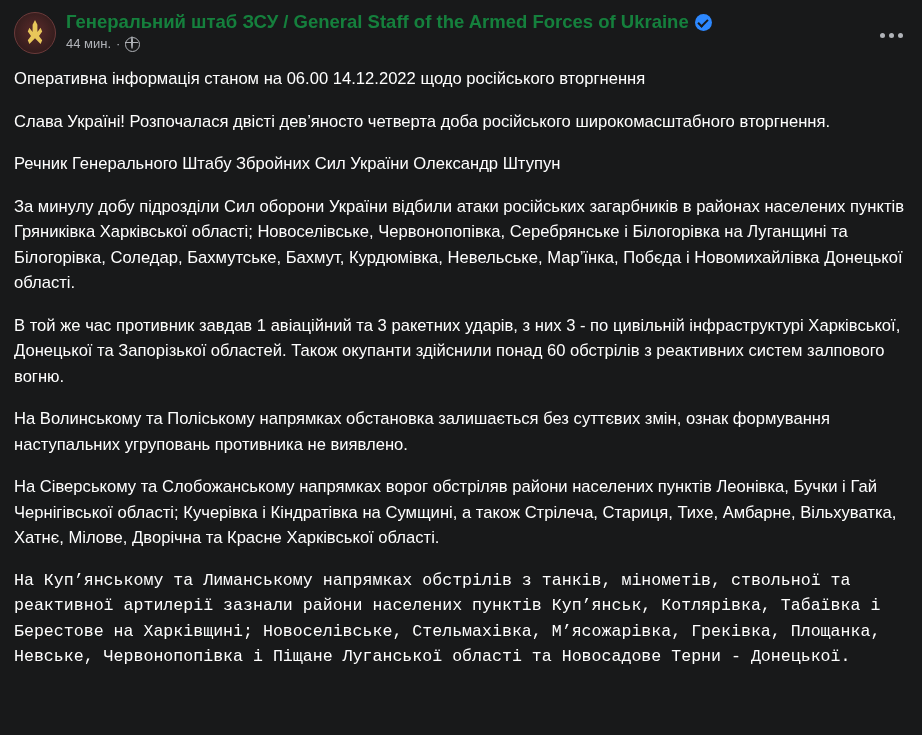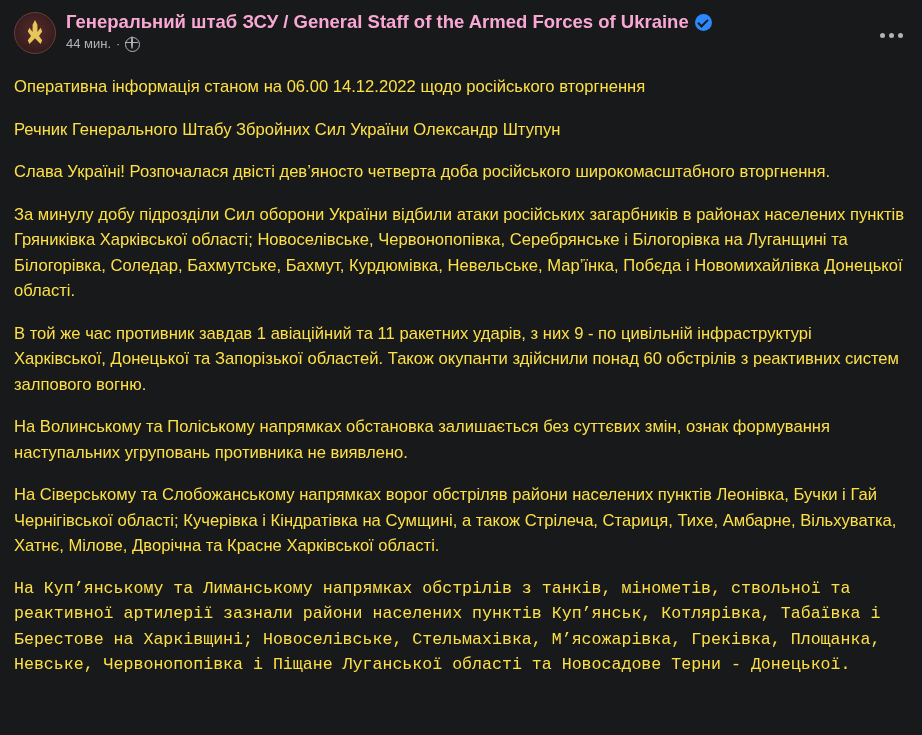--- a/index.html
+++ b/index.html
@@ -56,21 +56,21 @@
     flex: 1 1 auto;
   }
   .page-name-row {
     display: flex;
     align-items: center;
     flex-wrap: nowrap;
   }
   .page-name {
     font-size: 18.5px;
     font-weight: bold;
-    color: #f9a8d4;
+    color: #15803d;
     line-height: 22px;
     white-space: nowrap;
   }
   .verified-badge {
     margin-left: 6px;
     width: 17px;
     height: 17px;
     flex: 0 0 17px;
     border-radius: 50%;
     background: #2d88ff;
@@ -140,24 +140,24 @@
     cursor: pointer;
   }
   .more-button .dot {
     width: 5px;
     height: 5px;
     background: #b0b3b8;
     border-radius: 50%;
     margin: 0 2px;
   }
   .post-body {
-    margin-top: 16px;
+    margin-top: 8px;
     font-size: 16.6px;
     line-height: 25.5px;
-    color: #fde047;
+    color: #ffffff;
   }
   .post-body p {
     margin: 0 0 17px 0;
   }
   .post-body p:last-child {
     margin-bottom: 0;
     font-family: Liberation Mono, monospace;
   }
 </style>
 </head>
@@ -182,22 +182,22 @@
     </div>
     <div class="more-button">
       <span class="dot"></span>
       <span class="dot"></span>
       <span class="dot"></span>
     </div>
   </div>
 
   <div class="post-body">
     <p>Оперативна інформація станом на 06.00 14.12.2022 щодо російського вторгнення</p>
+    <p>Слава Україні! Розпочалася двісті дев’яносто четверта доба російського широкомасштабного вторгнення.</p>
     <p>Речник Генерального Штабу Збройних Сил України Олександр Штупун</p>
-    <p>Слава Україні! Розпочалася двісті дев’яносто четверта доба російського широкомасштабного вторгнення.</p>
     <p>За минулу добу підрозділи Сил оборони України відбили атаки російських загарбників в районах населених пунктів Гряниківка Харківської області; Новоселівське, Червонопопівка, Серебрянське і Білогорівка на Луганщині та Білогорівка, Соледар, Бахмутське, Бахмут, Курдюмівка, Невельське, Мар’їнка, Побєда і Новомихайлівка Донецької області.</p>
-    <p>В той же час противник завдав 1 авіаційний та 11 ракетних ударів, з них 9 - по цивільній інфраструктурі Харківської, Донецької та Запорізької областей. Також окупанти здійснили понад 60 обстрілів з реактивних систем залпового вогню.</p>
+    <p>В той же час противник завдав 1 авіаційний та 3 ракетних ударів, з них 3 - по цивільній інфраструктурі Харківської, Донецької та Запорізької областей. Також окупанти здійснили понад 60 обстрілів з реактивних систем залпового вогню.</p>
     <p>На Волинському та Поліському напрямках обстановка залишається без суттєвих змін, ознак формування наступальних угруповань противника не виявлено.</p>
     <p>На Сіверському та Слобожанському напрямках ворог обстріляв райони населених пунктів Леонівка, Бучки і Гай Чернігівської області; Кучерівка і Кіндратівка на Сумщині, а також Стрілеча, Стариця, Тихе, Амбарне, Вільхуватка, Хатнє, Мілове, Дворічна та Красне Харківської області.</p>
     <p>На Куп’янському та Лиманському напрямках обстрілів з танків, мінометів, ствольної та реактивної артилерії зазнали райони населених пунктів Куп’янськ, Котлярівка, Табаївка і Берестове на Харківщині; Новоселівське, Стельмахівка, М’ясожарівка, Греківка, Площанка, Невське, Червонопопівка і Піщане Луганської області та Новосадове  Терни - Донецької.</p>
   </div>
 
 </div>
 
 </body></html>

